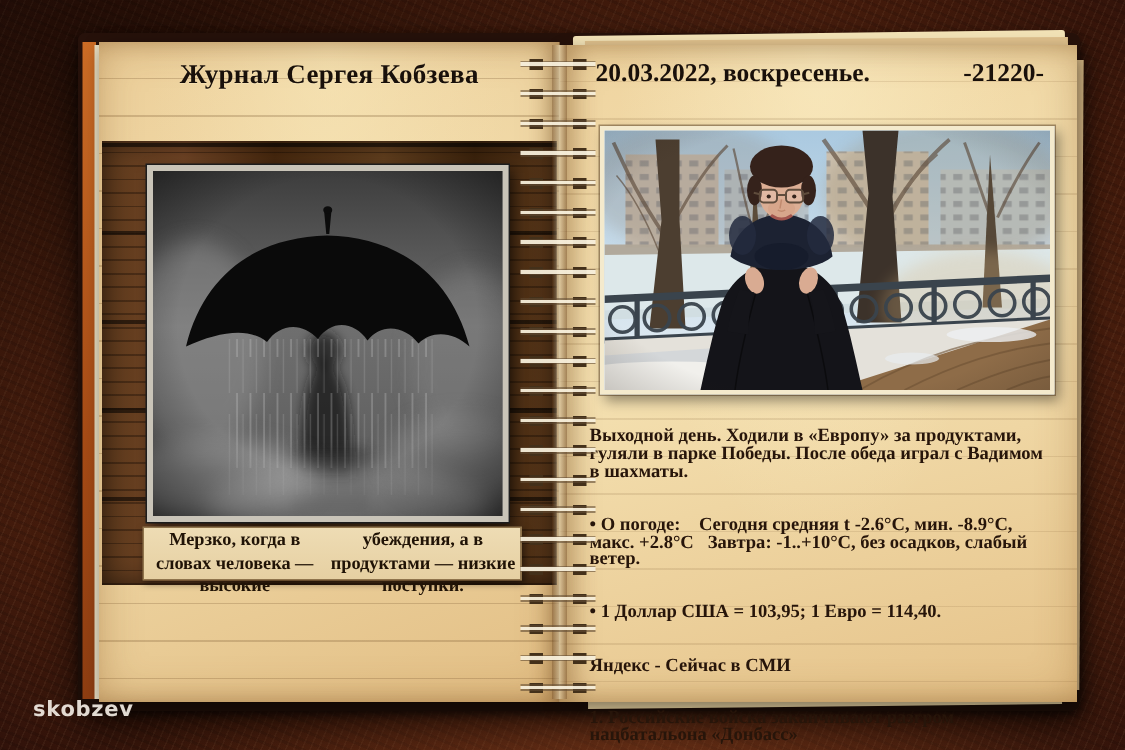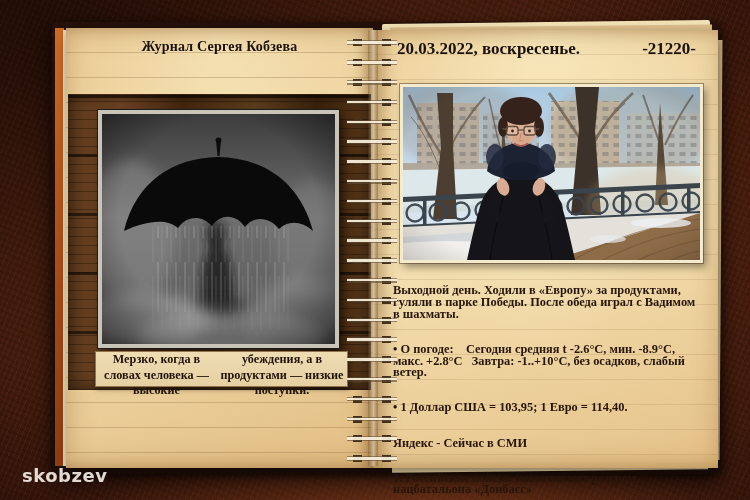--- a/index.html
+++ b/index.html
@@ -36,21 +36,21 @@
   }
   .page.left{left:66px;width:307px;
     box-shadow:inset 0 0 28px rgba(128,78,24,.35), inset -8px 0 12px rgba(105,62,20,.28), 2px 4px 12px rgba(0,0,0,.45);}
   .page.right{left:373px;top:30px;height:438px;width:345px;
     background:
       repeating-linear-gradient(180deg, transparent 0 24px, rgba(125,92,52,.15) 24px 25px),
       radial-gradient(ellipse at 50% 0%, rgba(252,240,200,.6), transparent 55%),
       linear-gradient(165deg,#efd4a0 0%,#f4e0b0 45%,#e5c289 100%);
     box-shadow:inset 0 0 28px rgba(128,78,24,.30), inset 10px 0 14px rgba(105,62,20,.30), 3px 5px 12px rgba(0,0,0,.45);}
   .page-title{position:absolute;top:11px;left:0;right:0;text-align:center;
-    font-weight:700;font-size:14px;letter-spacing:.2px;color:#19100a;text-shadow:0 1px 0 rgba(255,240,200,.4);}
+    font-weight:700;font-size:18px;letter-spacing:.2px;color:#19100a;text-shadow:0 1px 0 rgba(255,240,200,.4);}
   
   .wood{position:absolute;left:2px;top:66px;width:303px;height:296px;
     background:
       repeating-linear-gradient(0deg, rgba(18,9,3,.35) 0 1px, transparent 1px 9px),
       repeating-linear-gradient(0deg, transparent 0 56px, rgba(0,0,0,.55) 56px 59px),
       linear-gradient(90deg,#5e3a1c 0%,#714526 18%,#48290f 38%,#63401f 62%,#3d240d 82%,#59371a 100%);
     box-shadow:inset 0 0 18px rgba(0,0,0,.6);}
   .umbrella-frame{position:absolute;left:30px;top:16px;width:241px;height:238px;box-sizing:border-box;
     border:4px solid #c9c4b8;box-shadow:0 0 0 1px #1d1d1d, 3px 4px 9px rgba(0,0,0,.65);background:#555;}
   .umbrella-frame svg{display:block;width:100%;height:100%;}
@@ -73,21 +73,21 @@
   .entry-header{position:absolute;left:24px;right:22px;top:9px;display:flex;justify-content:space-between;
     font-weight:700;font-size:17px;color:#19100a;}
   .photo-frame{position:absolute;left:27px;top:54px;width:297px;height:173px;box-sizing:content-box;
     border:3px solid #f4eacd;box-shadow:0 0 0 1px rgba(70,45,20,.45), 3px 4px 8px rgba(0,0,0,.4);background:#cfe0ec;}
   .photo-frame svg{display:block;width:100%;height:100%;}
   .entry-text{position:absolute;left:20px;top:232px;width:309px;
     font-weight:700;font-size:12.4px;line-height:11.7px;color:#27150a;white-space:pre-wrap;}
   .entry-text p{margin:0;}
   
   .watermark{position:absolute;left:22px;top:465px;font-family:"DejaVu Sans", sans-serif;
-    font-weight:700;font-size:18px;letter-spacing:.5px;color:#f3ece4;opacity:.92;}
+    font-weight:700;font-size:14px;letter-spacing:.5px;color:#f3ece4;opacity:.92;}
 </style>
 </head>
 <body>
 
 <div class="stage">
 
   <div class="cover"></div>
   <div class="stack s1"></div>
   <div class="stack s2"></div>
   <div class="stack sr"></div>

